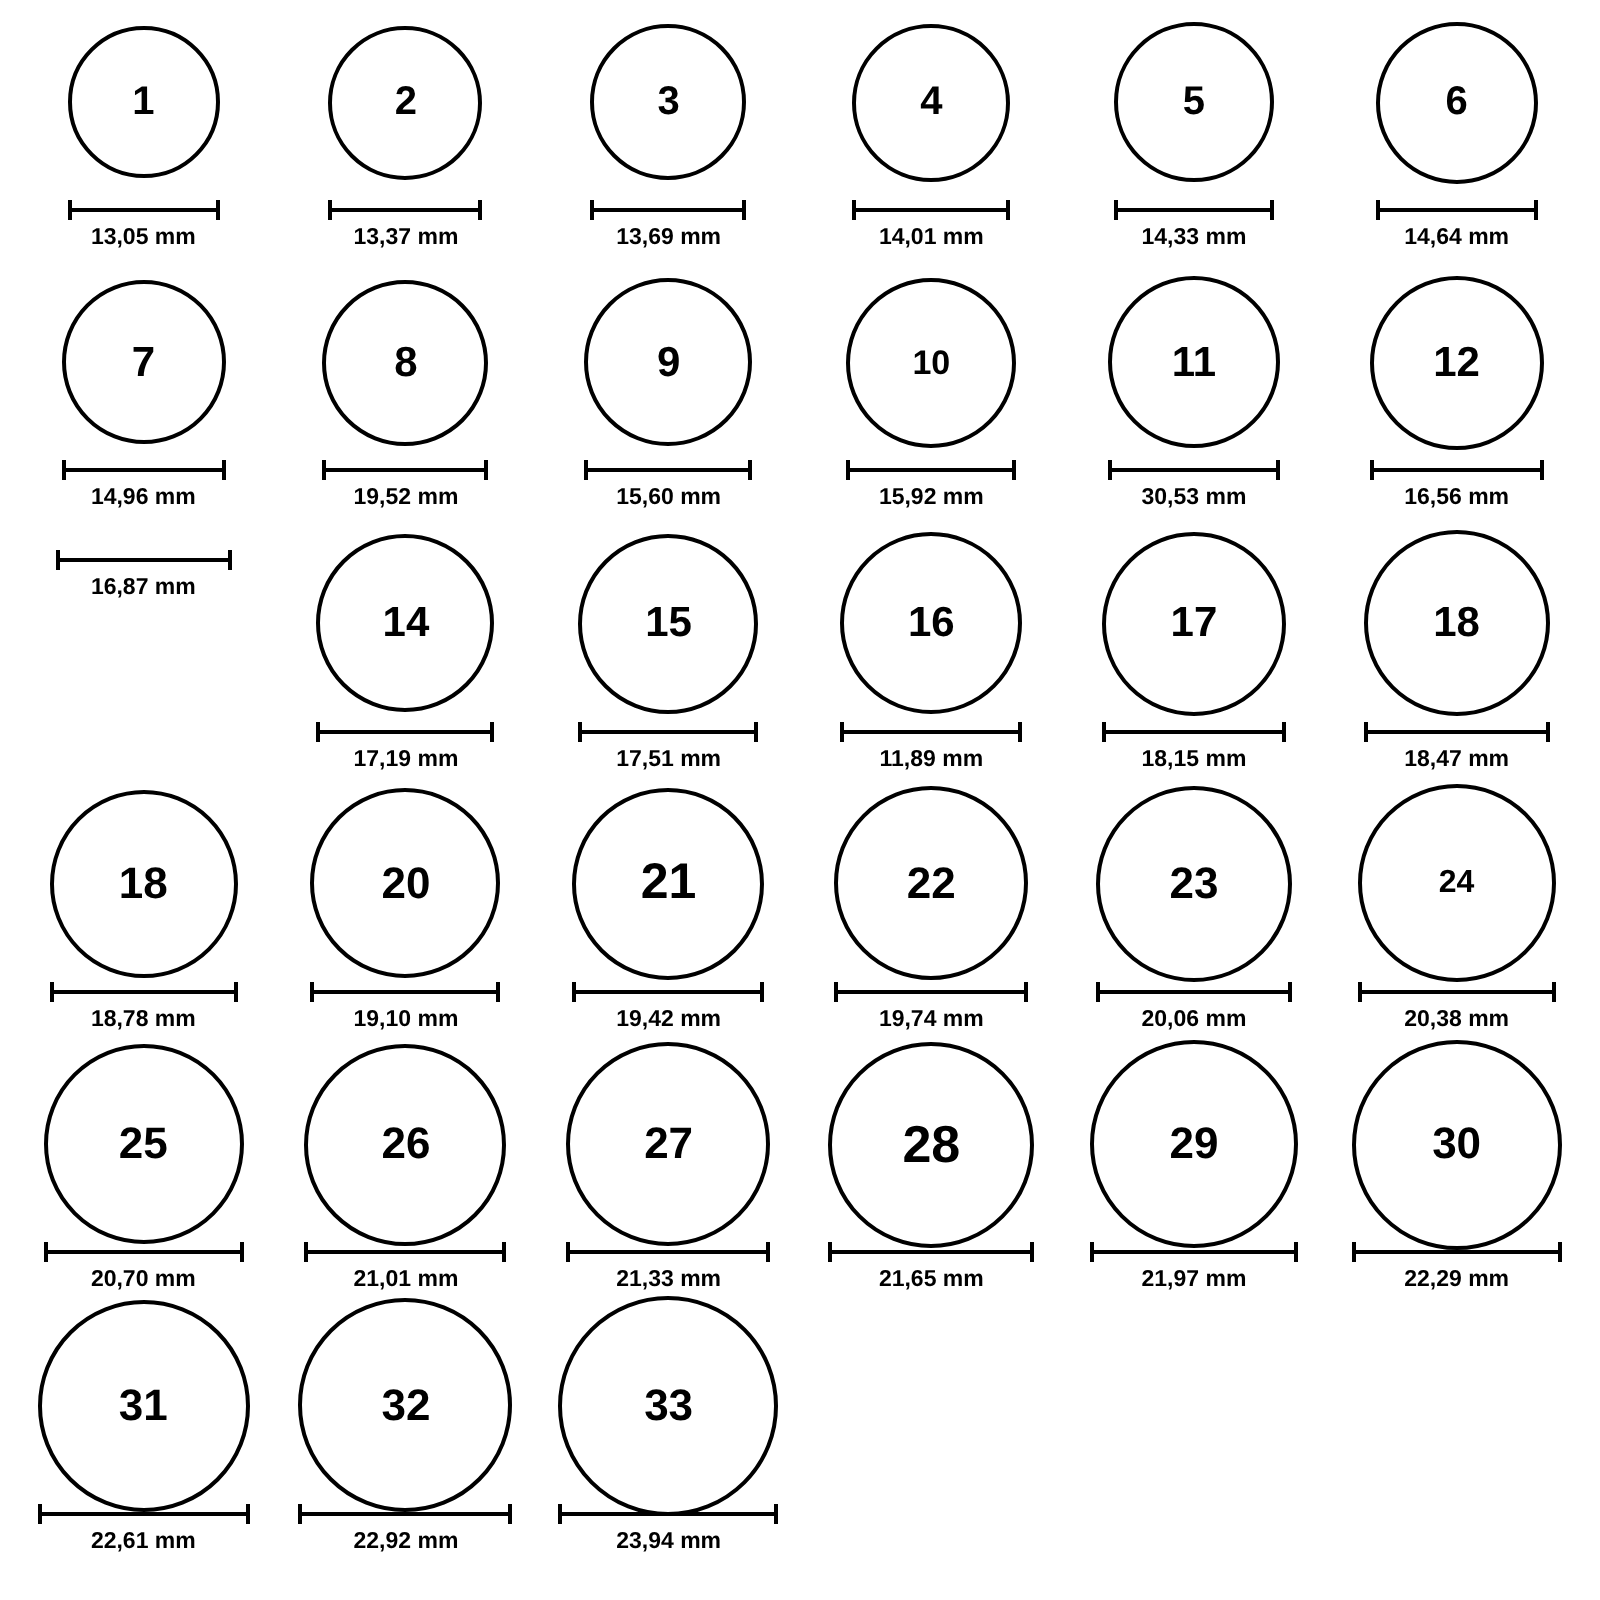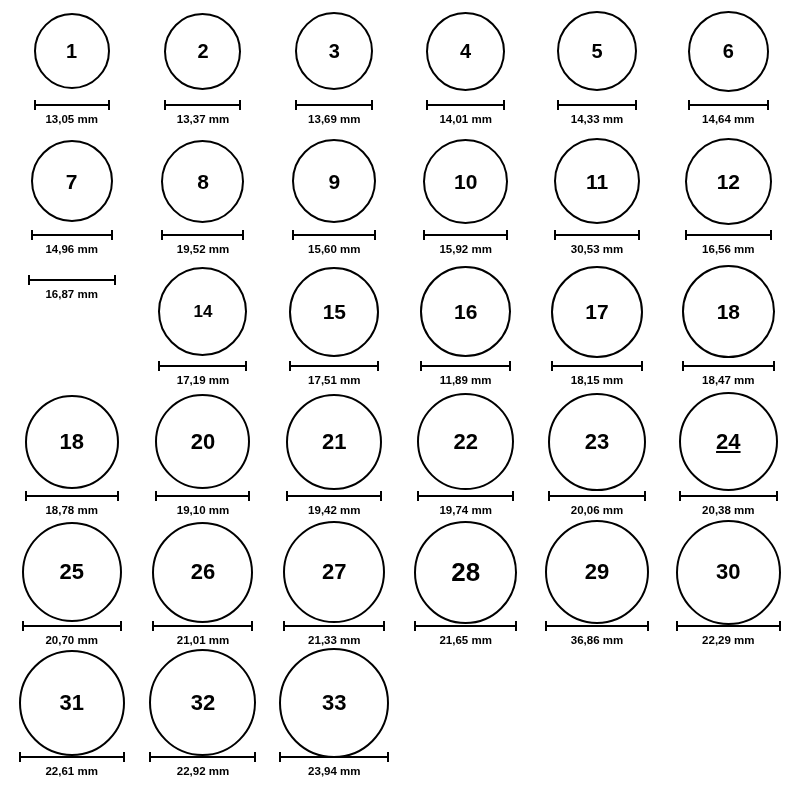--- a/index.html
+++ b/index.html
@@ -212,21 +212,21 @@
         <div class="ruler" style="width: 84px;">
           <div class="bar"></div>
           <div class="tick left"></div>
           <div class="tick right"></div>
         </div>
         <div class="mm-label">15,60 mm</div>
       </div>
       <div class="cell">
         <div class="circle-wrap">
           <div class="circle" style="width: 85px; height: 85px;">
-            <span class="size-num" style="font-size: 21px;">10</span>
+            <span class="size-num" style="font-size: 17px;">10</span>
           </div>
         </div>
         <div class="ruler" style="width: 85px;">
           <div class="bar"></div>
           <div class="tick left"></div>
           <div class="tick right"></div>
         </div>
         <div class="mm-label">15,92 mm</div>
       </div>
       <div class="cell">
@@ -259,21 +259,21 @@
         <div class="ruler" style="width: 88px;">
           <div class="bar"></div>
           <div class="tick left"></div>
           <div class="tick right"></div>
         </div>
         <div class="mm-label">16,87 mm</div>
       </div>
       <div class="cell">
         <div class="circle-wrap">
           <div class="circle" style="width: 89px; height: 89px;">
-            <span class="size-num" style="font-size: 17px; text-align: center;">14</span>
+            <span class="size-num" style="font-size: 21px; text-align: center;">14</span>
           </div>
         </div>
         <div class="ruler" style="width: 89px;">
           <div class="bar"></div>
           <div class="tick left"></div>
           <div class="tick right"></div>
         </div>
         <div class="mm-label">17,19 mm</div>
       </div>
       <div class="cell">
@@ -350,21 +350,21 @@
         <div class="ruler" style="width: 95px;">
           <div class="bar"></div>
           <div class="tick left"></div>
           <div class="tick right"></div>
         </div>
         <div class="mm-label">19,10 mm</div>
       </div>
       <div class="cell">
         <div class="circle-wrap">
           <div class="circle" style="width: 96px; height: 96px;">
-            <span class="size-num" style="font-size: 22px;">21</span>
+            <span class="size-num" style="font-size: 25px;">21</span>
           </div>
         </div>
         <div class="ruler" style="width: 96px;">
           <div class="bar"></div>
           <div class="tick left"></div>
           <div class="tick right"></div>
         </div>
         <div class="mm-label">19,42 mm</div>
       </div>
       <div class="cell">
@@ -389,21 +389,21 @@
         <div class="ruler" style="width: 98px;">
           <div class="bar"></div>
           <div class="tick left"></div>
           <div class="tick right"></div>
         </div>
         <div class="mm-label">20,06 mm</div>
       </div>
       <div class="cell">
         <div class="circle-wrap">
           <div class="circle" style="width: 99px; height: 99px;">
-            <span class="size-num" style="font-size: 22px; text-decoration: underline;">24</span>
+            <span class="size-num" style="font-size: 16px;">24</span>
           </div>
         </div>
         <div class="ruler" style="width: 99px;">
           <div class="bar"></div>
           <div class="tick left"></div>
           <div class="tick right"></div>
         </div>
         <div class="mm-label">20,38 mm</div>
       </div>
       <div class="cell">
@@ -462,21 +462,21 @@
         <div class="circle-wrap">
           <div class="circle" style="width: 104px; height: 104px;">
             <span class="size-num" style="font-size: 22px;">29</span>
           </div>
         </div>
         <div class="ruler" style="width: 104px;">
           <div class="bar"></div>
           <div class="tick left"></div>
           <div class="tick right"></div>
         </div>
-        <div class="mm-label">36,86 mm</div>
+        <div class="mm-label">21,97 mm</div>
       </div>
       <div class="cell">
         <div class="circle-wrap">
           <div class="circle" style="width: 105px; height: 105px;">
             <span class="size-num" style="font-size: 22px;">30</span>
           </div>
         </div>
         <div class="ruler" style="width: 105px;">
           <div class="bar"></div>
           <div class="tick left"></div>

